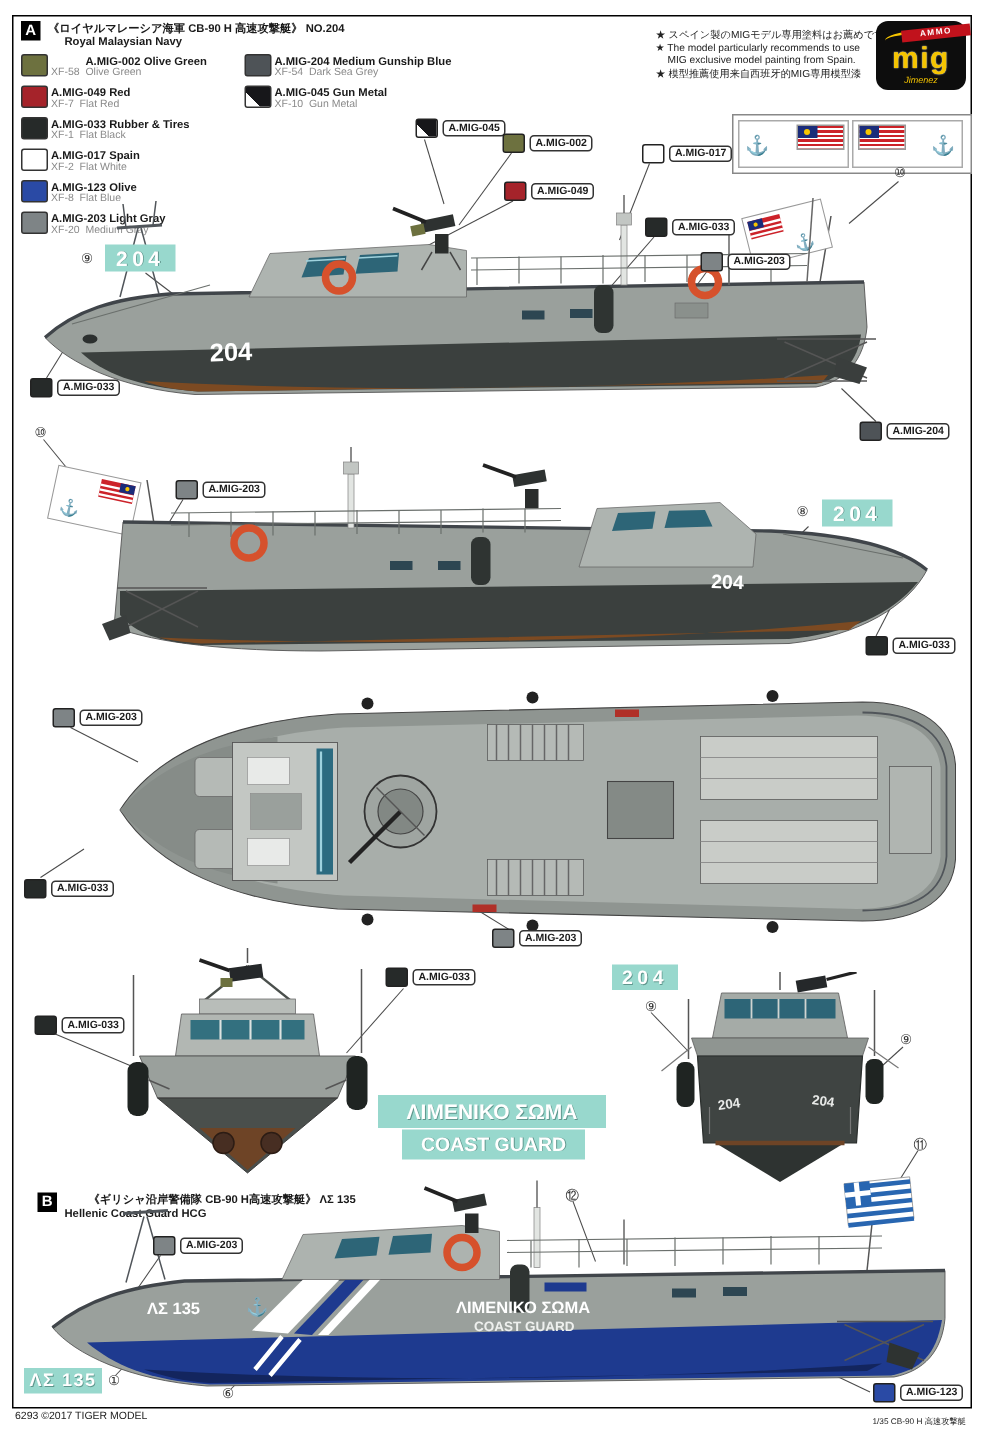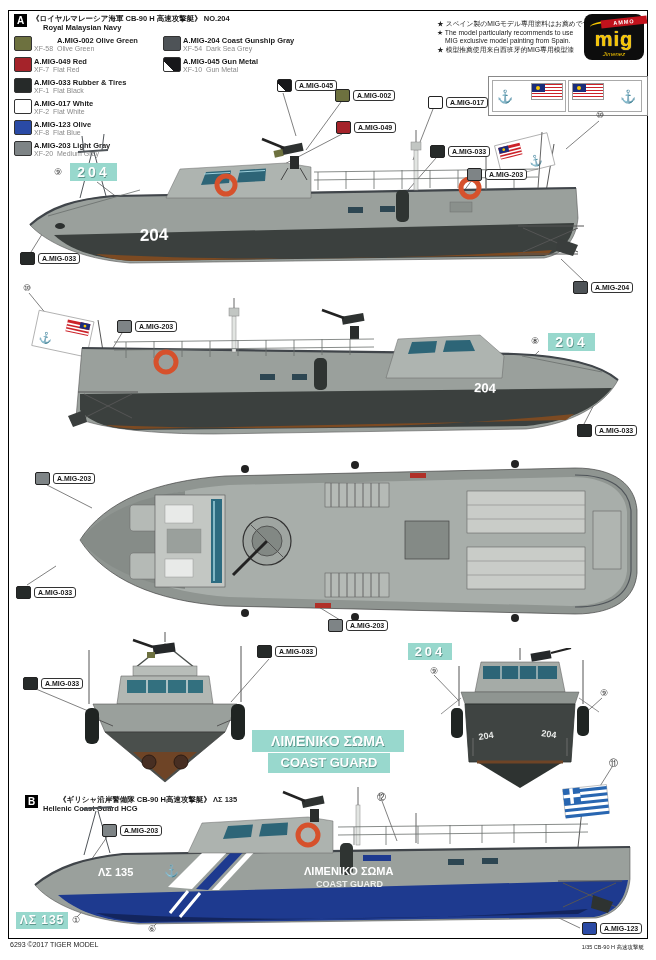--- a/index.html
+++ b/index.html
@@ -98,33 +98,33 @@
 
   <div class="lg-sw" style="left:14px;top:57px;background:#a5232a;"></div>
   <div class="lg-t1" style="left:34px;top:57px;"><b>A.MIG-049</b>&nbsp;<span>Red</span></div>
   <div class="lg-t2" style="left:34px;top:66px;"><span>XF-7</span>&nbsp;&nbsp;<span>Flat Red</span></div>
 
   <div class="lg-sw" style="left:14px;top:78px;background:#262a29;"></div>
   <div class="lg-t1" style="left:34px;top:78px;"><b>A.MIG-033</b>&nbsp;<span>Rubber &amp; Tires</span></div>
   <div class="lg-t2" style="left:34px;top:87px;"><span>XF-1</span>&nbsp;&nbsp;<span>Flat Black</span></div>
 
   <div class="lg-sw" style="left:14px;top:99px;background:#ffffff;"></div>
-  <div class="lg-t1" style="left:34px;top:99px;"><b>A.MIG-017</b>&nbsp;<span>White</span></div>
+  <div class="lg-t1" style="left:34px;top:99px;"><b>A.MIG-017</b>&nbsp;<span>Spain</span></div>
   <div class="lg-t2" style="left:34px;top:108px;"><span>XF-2</span>&nbsp;&nbsp;<span>Flat White</span></div>
 
   <div class="lg-sw" style="left:14px;top:120px;background:#2a4aa5;"></div>
   <div class="lg-t1" style="left:34px;top:120px;"><b>A.MIG-123</b>&nbsp;<span>Olive</span></div>
   <div class="lg-t2" style="left:34px;top:129px;"><span>XF-8</span>&nbsp;&nbsp;<span>Flat Blue</span></div>
 
   <div class="lg-sw" style="left:14px;top:141px;background:#7e8486;"></div>
   <div class="lg-t1" style="left:34px;top:141px;"><b>A.MIG-203</b>&nbsp;<span>Light Gray</span></div>
   <div class="lg-t2" style="left:34px;top:150px;"><span>XF-20</span>&nbsp;&nbsp;<span>Medium Gray</span></div>
 
   <div class="lg-sw" style="left:163px;top:36px;background:#4e5357;"></div>
-  <div class="lg-t1" style="left:183px;top:36px;"><b>A.MIG-204</b>&nbsp;<span>Coast Gunship Gray</span></div>
+  <div class="lg-t1" style="left:183px;top:36px;"><b>A.MIG-204</b>&nbsp;<span>Medium Gunship Blue</span></div>
   <div class="lg-t2" style="left:183px;top:45px;"><span>XF-54</span>&nbsp;&nbsp;<span>Dark Sea Grey</span></div>
 
   <div class="lg-sw" style="left:163px;top:57px;background:linear-gradient(45deg,#fff 32%,#17171a 33%);"></div>
   <div class="lg-t1" style="left:183px;top:57px;"><b>A.MIG-045</b>&nbsp;<span>Gun Metal</span></div>
   <div class="lg-t2" style="left:183px;top:66px;"><span>XF-10</span>&nbsp;&nbsp;<span>Gun Metal</span></div>
 
   <div class="note" style="left:437px;top:20px;">★ スペイン製のMIGモデル専用塗料はお薦めです。</div>
   <div class="note" style="left:437px;top:29px;">★ The model particularly recommends to use</div>
   <div class="note" style="left:445px;top:37px;">MIG exclusive model painting from Spain.</div>
   <div class="note" style="left:437px;top:46px;">★ 模型推薦使用来自西班牙的MIG専用模型漆</div>

